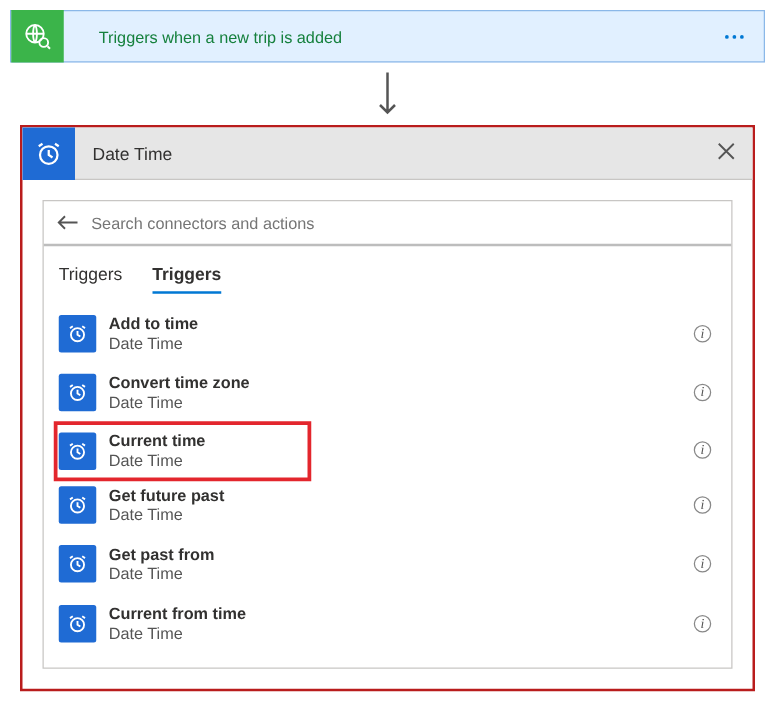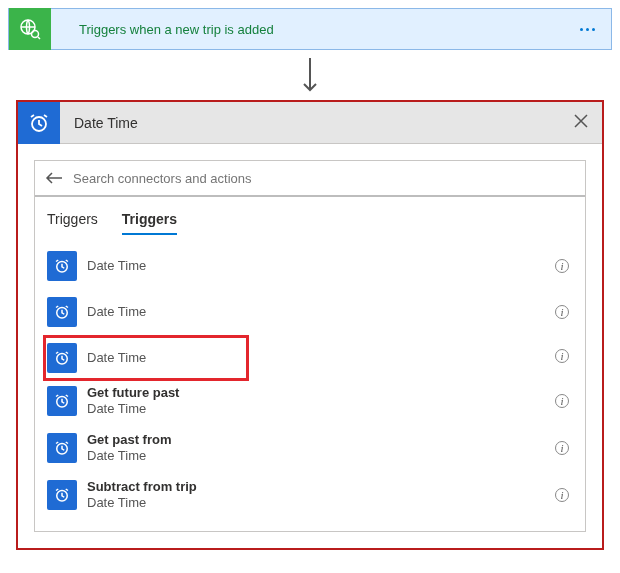--- a/index.html
+++ b/index.html
@@ -213,46 +213,49 @@
 
     <div class="list">
       <div class="item">
         <div class="item-icon">
           <svg width="18" height="18" viewBox="0 0 24 24" fill="none" stroke="#fff" stroke-width="2">
               <circle cx="12" cy="13" r="7"></circle>
               <path d="M12 9v4l3 2M7 4l-3 2M17 4l3 2"></path>
             </svg>
         </div>
         <div class="item-text">
-          <div class="item-sub">Date Time</div>
-        </div>
-        <div class="item-info">i</div>
-      </div>
-
-      <div class="item">
-        <div class="item-icon">
-          <svg width="18" height="18" viewBox="0 0 24 24" fill="none" stroke="#fff" stroke-width="2">
-              <circle cx="12" cy="13" r="7"></circle>
-              <path d="M12 9v4l3 2M7 4l-3 2M17 4l3 2"></path>
-            </svg>
-        </div>
-        <div class="item-text">
+          <div class="item-title">Add to time</div>
+          <div class="item-sub">Date Time</div>
+        </div>
+        <div class="item-info">i</div>
+      </div>
+
+      <div class="item">
+        <div class="item-icon">
+          <svg width="18" height="18" viewBox="0 0 24 24" fill="none" stroke="#fff" stroke-width="2">
+              <circle cx="12" cy="13" r="7"></circle>
+              <path d="M12 9v4l3 2M7 4l-3 2M17 4l3 2"></path>
+            </svg>
+        </div>
+        <div class="item-text">
+          <div class="item-title">Convert time zone</div>
           <div class="item-sub">Date Time</div>
         </div>
         <div class="item-info">i</div>
       </div>
 
       <div class="item highlighted">
         <div class="item-icon">
           <svg width="18" height="18" viewBox="0 0 24 24" fill="none" stroke="#fff" stroke-width="2">
               <circle cx="12" cy="13" r="7"></circle>
               <path d="M12 9v4l3 2M7 4l-3 2M17 4l3 2"></path>
             </svg>
         </div>
         <div class="item-text">
+          <div class="item-title">Current time</div>
           <div class="item-sub">Date Time</div>
         </div>
       </div>
       <div style="display:flex;justify-content:flex-end;margin-top:-32px;margin-bottom:14px;padding-right:4px;">
         <div class="item-info">i</div>
       </div>
 
       <div class="item">
         <div class="item-icon">
           <svg width="18" height="18" viewBox="0 0 24 24" fill="none" stroke="#fff" stroke-width="2">
@@ -282,20 +285,20 @@
       </div>
 
       <div class="item">
         <div class="item-icon">
           <svg width="18" height="18" viewBox="0 0 24 24" fill="none" stroke="#fff" stroke-width="2">
               <circle cx="12" cy="13" r="7"></circle>
               <path d="M12 9v4l3 2M7 4l-3 2M17 4l3 2"></path>
             </svg>
         </div>
         <div class="item-text">
-          <div class="item-title">Subtract from trip</div>
+          <div class="item-title">Current from time</div>
           <div class="item-sub">Date Time</div>
         </div>
         <div class="item-info">i</div>
       </div>
     </div>
   </div>
 </div>
 
 </body></html>

